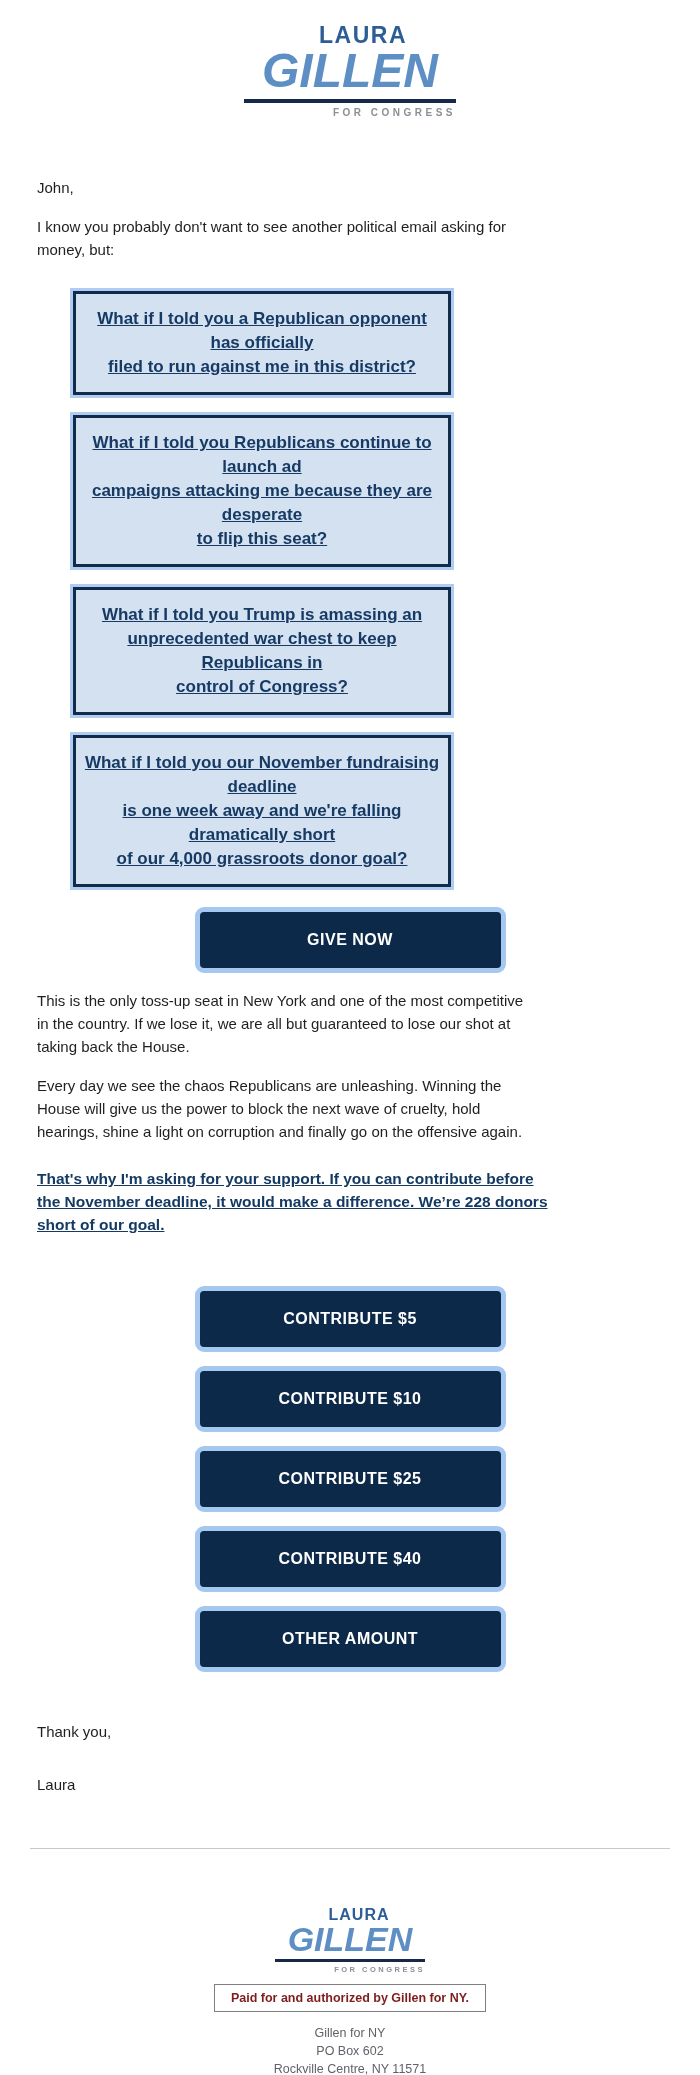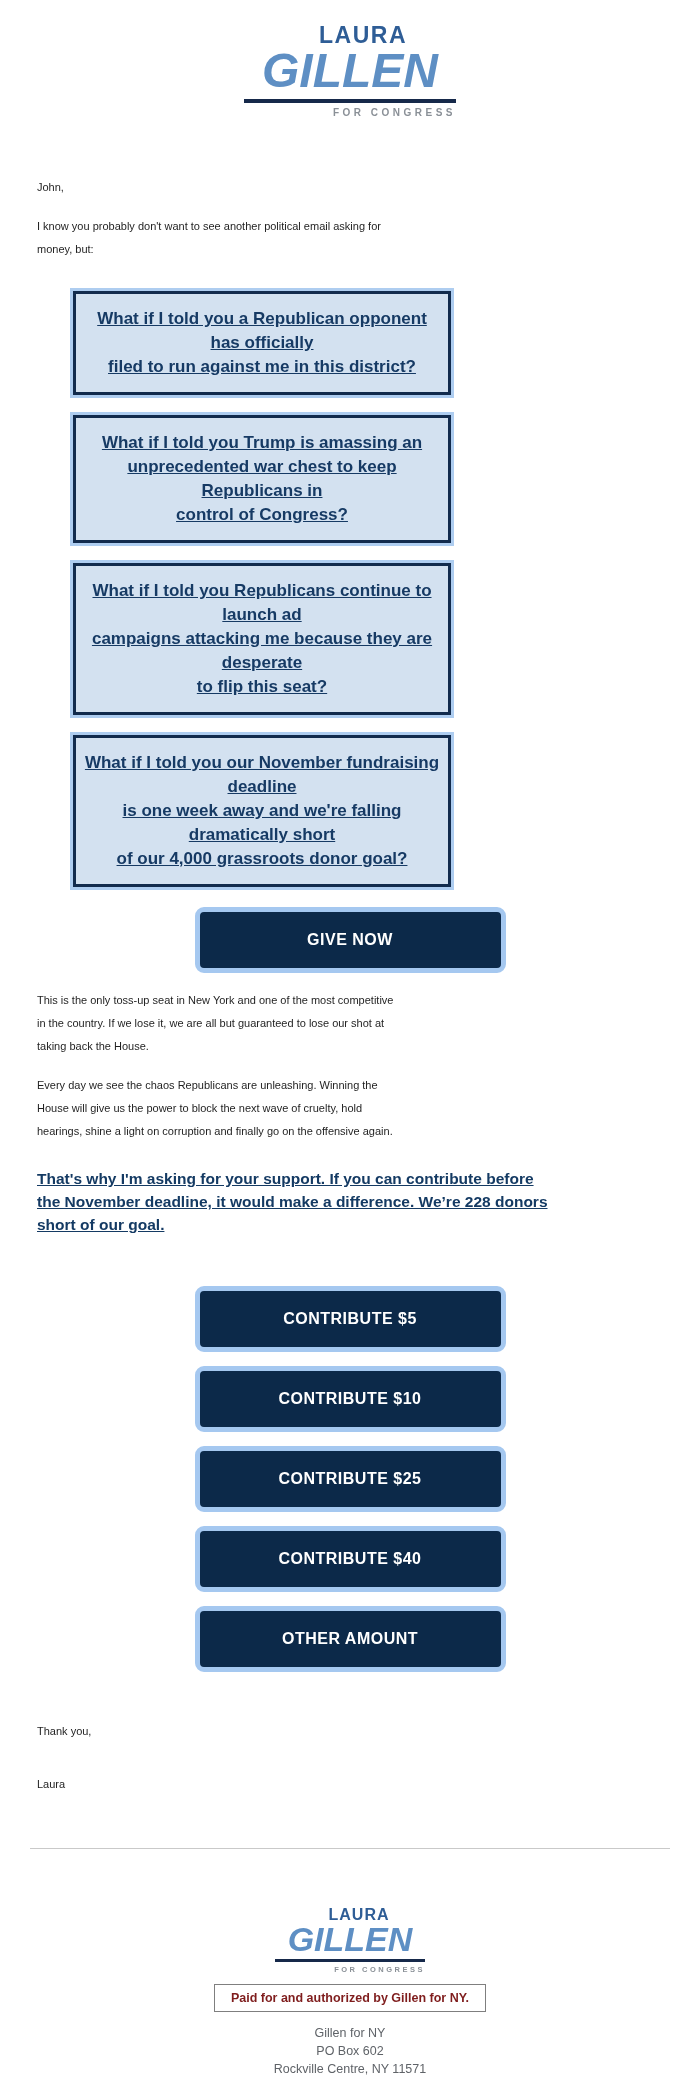--- a/index.html
+++ b/index.html
@@ -31,21 +31,21 @@
     font-size:10px; letter-spacing:3.5px; margin-top:4px; font-weight:bold;
   }
   .footer-logo { width:150px; padding-top:0; }
   .footer-logo .logo-laura { font-size:16px; padding-left:18px; letter-spacing:1px; }
   .footer-logo .logo-gillen { font-size:34px; border-bottom-width:3px; padding-bottom:3px; }
   .footer-logo .logo-tagline { font-size:7.5px; letter-spacing:2.5px; margin-top:3px; }
 
   
   .content { padding:0 37px; }
   .body-text {
-    font-size:11px; line-height:23px; margin:16px 0 0 0;
+    font-size:15px; line-height:23px; margin:16px 0 0 0;
     white-space:pre-line; color:#1f1f1f;
   }
   .greeting { margin-top:58px; }
 
   .callouts { margin:30px 0 0 36px; width:430px; }
   .callout {
     box-sizing:border-box; width:378px;
     background:#d3e1f0;
     border:3px solid #122b4d;
     box-shadow:0 0 0 3px #aecdf0;
@@ -112,28 +112,28 @@
     <p class="body-text greeting">John,</p>
     <p class="body-text">I know you probably don't want to see another political email asking for
 money, but:</p>
 
     <div class="callouts">
       <div class="callout">
         <span class="callout-text">What if I told you a Republican opponent has officially
 filed to run against me in this district?</span>
       </div>
       <div class="callout">
+        <span class="callout-text">What if I told you Republicans continue to launch ad
+campaigns attacking me because they are desperate
+to flip this seat?</span>
+      </div>
+      <div class="callout">
         <span class="callout-text">What if I told you Trump is amassing an
 unprecedented war chest to keep Republicans in
 control of Congress?</span>
-      </div>
-      <div class="callout">
-        <span class="callout-text">What if I told you Republicans continue to launch ad
-campaigns attacking me because they are desperate
-to flip this seat?</span>
       </div>
       <div class="callout">
         <span class="callout-text">What if I told you our November fundraising deadline
 is one week away and we're falling dramatically short
 of our 4,000 grassroots donor goal?</span>
       </div>
     </div>
 
     <a class="btn-pill give-now">GIVE NOW</a>
 

